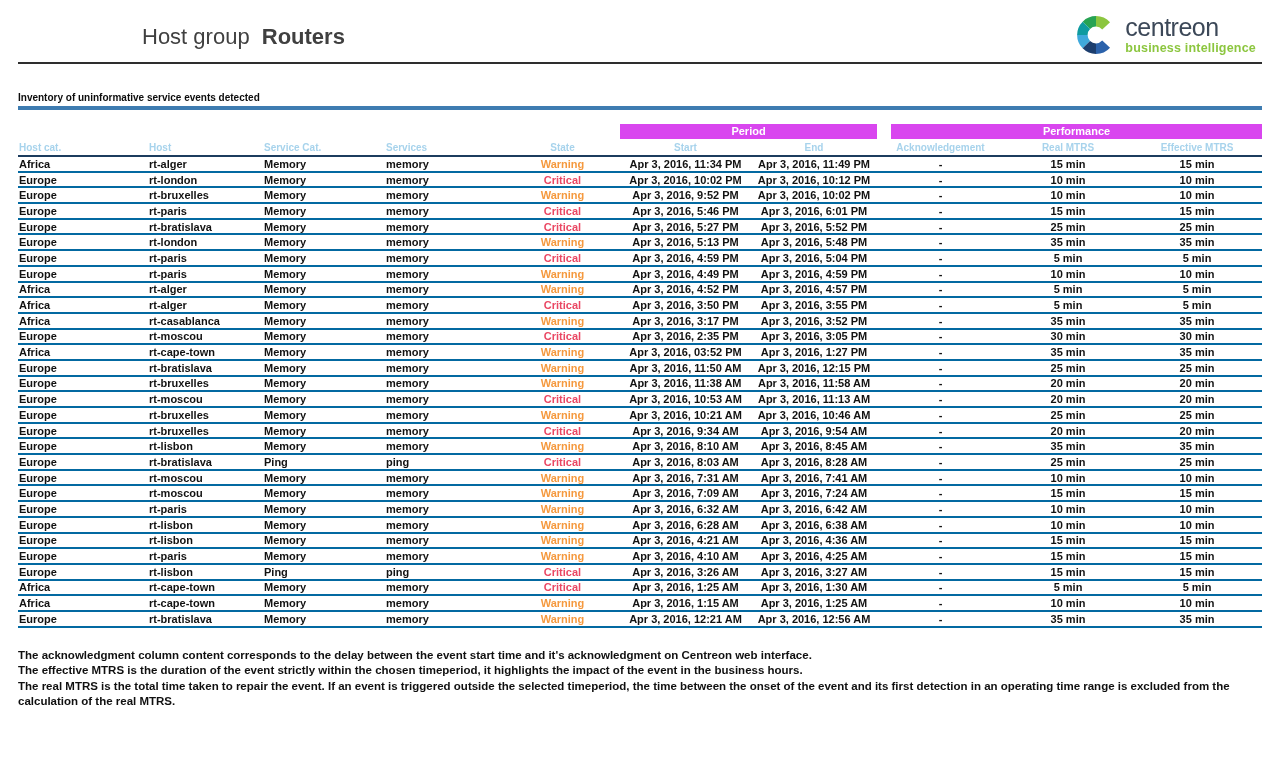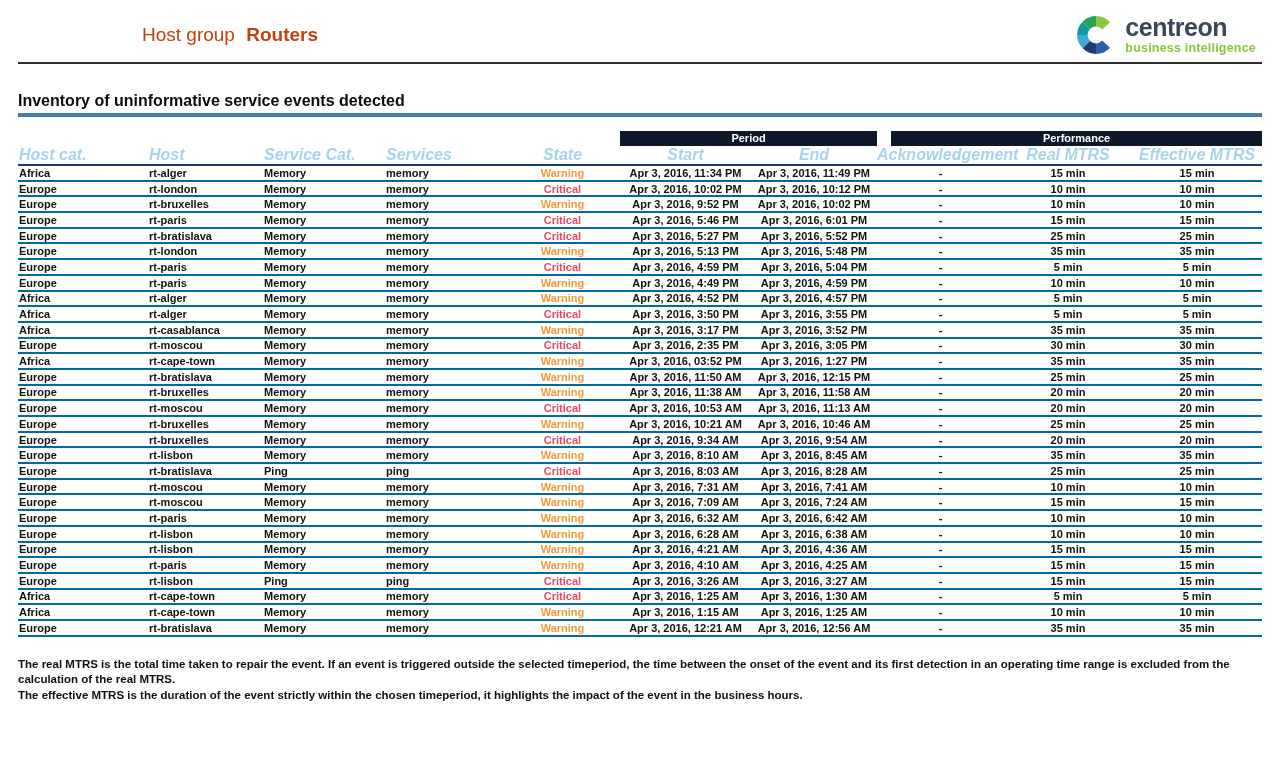--- a/index.html
+++ b/index.html
@@ -2,45 +2,45 @@
 <html><head>
 <meta charset="utf-8">
 <style>
   * { margin:0; padding:0; box-sizing:border-box; }
   html,body { background:#ffffff; width:1280px; height:770px; overflow:hidden; }
   body { font-family:"Liberation Sans", sans-serif; color:#111; }
   .page { width:1280px; height:770px; padding:0 18px; position:relative; }
 
   
   .report-header { position:relative; padding-top:24px; height:62px; }
-  .report-title { padding-left:124px; font-size:19px; color:#c2410c; }
+  .report-title { padding-left:124px; font-size:22px; color:#404040; }
   .report-title .bold { font-weight:700; }
   .logo { position:absolute; top:14px; right:6px; display:flex; align-items:center; }
   .logo svg { display:block; margin-right:8px; }
-  .logo-name { font-size:25px; font-weight:700; color:#3c4858; letter-spacing:-0.5px; line-height:24px; }
+  .logo-name { font-size:25px; font-weight:400; color:#3c4858; letter-spacing:-0.5px; line-height:24px; }
   .logo-sub { font-size:12.5px; font-weight:700; color:#8cc63f; letter-spacing:0.2px; margin-top:2px; }
   .top-rule { border:none; border-top:2px solid #2e2e2e; margin-top:0; }
 
   
-  .section-title { margin-top:28px; font-size:16px; font-weight:700; color:#0c0c0c; }
+  .section-title { margin-top:28px; font-size:10px; font-weight:700; color:#0c0c0c; }
   .section-bar { height:4px; background:#3e7cb1; margin-top:3px; }
 
   
   table { width:1244px; table-layout:fixed; border-collapse:collapse; margin-top:13px; }
   col.c1{width:130px} col.c2{width:115px} col.c3{width:122px} col.c4{width:120px}
   col.c5{width:115px} col.c6{width:131px} col.c7{width:126px} col.c8{width:127px}
   col.c9{width:128px} col.c10{width:130px}
 
   tr.group-row th { height:16px; padding:0; }
-  .group-bar { background:#0f172a; color:#ffffff; font-size:11px; font-weight:700;
+  .group-bar { background:#d946ef; color:#ffffff; font-size:11px; font-weight:700;
                height:15px; line-height:15px; text-align:center; }
   .group-bar.perf { margin-left:14px; }
 
-  tr.sub-row th { height:17px; font-size:16px; font-weight:700; color:#a7d3ec;
-                  text-align:center; padding:0; vertical-align:middle;font-style:italic; }
+  tr.sub-row th { height:17px; font-size:10px; font-weight:700; color:#a7d3ec;
+                  text-align:center; padding:0; vertical-align:middle; }
   tr.sub-row th.h-left { text-align:left; padding-left:1px; }
   tr.sub-row { border-bottom:2px solid #1c3c5e; }
 
   tbody td { height:15.7px; font-size:11px; font-weight:700; color:#121212;
              text-align:center; padding:0; vertical-align:middle; white-space:nowrap;
              overflow:hidden; }
   tbody tr { border-bottom:2px solid #0369a1; }
   td.col-host_cat, td.col-host, td.col-service_cat, td.col-service
              { text-align:left; padding-left:1px; }
   td.state-warning  { color:#f5993e; }
@@ -474,17 +474,18 @@
           <td class="col-start">Apr 3, 2016, 12:21 AM</td>
           <td class="col-end">Apr 3, 2016, 12:56 AM</td>
           <td class="col-ack">-</td>
           <td class="col-real_mtrs">35 min</td>
           <td class="col-eff_mtrs">35 min</td>
         </tr>
       </tbody>
   </table>
 
   <div class="footnotes">
+    <p>The acknowledgment column content corresponds to the delay between the event start time and it's acknowledgment on Centreon web interface.</p>
+    <p>The effective MTRS is the duration of the event strictly within the chosen timeperiod, it highlights the impact of the event in the business hours.</p>
     <p>The real MTRS is the total time taken to repair the event. If an event is triggered outside the selected timeperiod, the time between the onset of the event and its first detection in an operating time range is excluded from the calculation of the real MTRS.</p>
-    <p>The effective MTRS is the duration of the event strictly within the chosen timeperiod, it highlights the impact of the event in the business hours.</p>
   </div>
 
 </div>
 
 </body></html>

